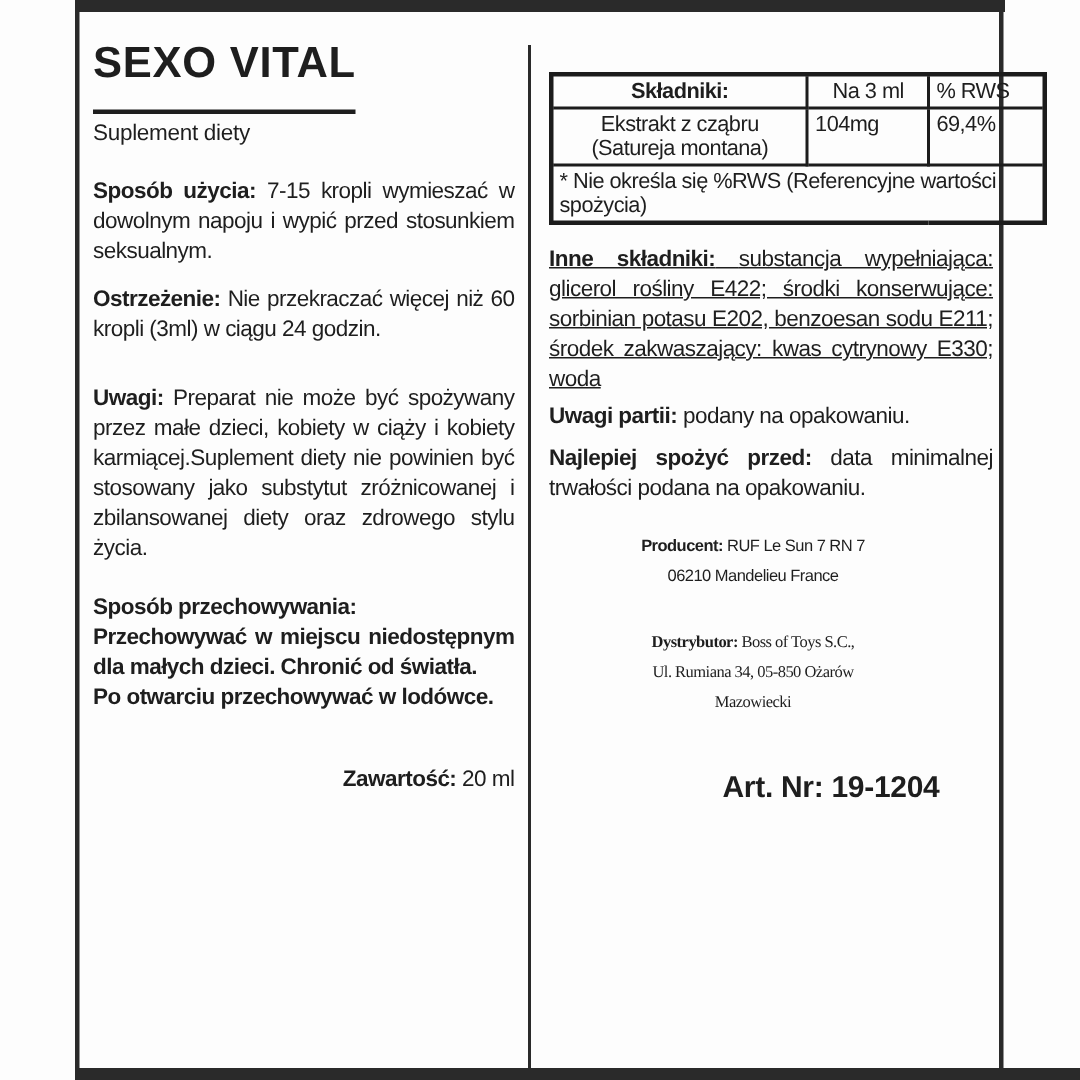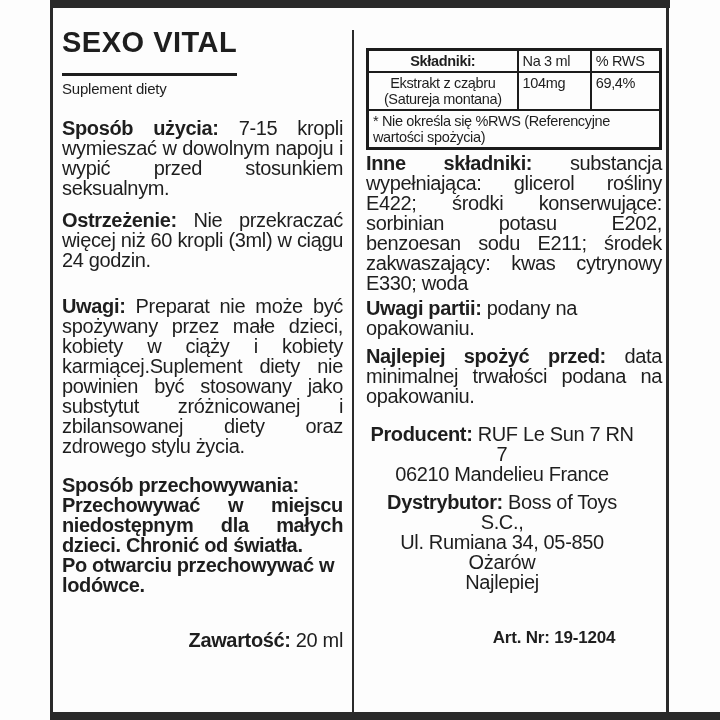--- a/index.html
+++ b/index.html
@@ -24,64 +24,64 @@
 
   .title {
     display: inline-block;
     font-size: 29px; font-weight: 700; letter-spacing: 0.5px;
     border-bottom: 3px solid #1e1e1e; padding-bottom: 15px;
     line-height: 32px;
   }
   .subtitle { font-size: 15px; font-weight: 400; letter-spacing: -0.2px; margin-top: 4px; }
 
   .para {
-    font-size: 20px; line-height: 20px; letter-spacing: -0.35px;
+    font-size: 15px; line-height: 20px; letter-spacing: -0.35px;
     text-align: justify; margin: 0;
   }
   .para b { letter-spacing: -0.35px; }
   .block { display: block; }
   .no-just { text-align: left; }
 
   .m-usage     { margin-top: 21px; }
   .m-warning   { margin-top: 12px; }
   .m-notes     { margin-top: 26px; }
   .m-storage   { margin-top: 19px; font-weight: bold; }
   .m-zawartosc { margin-top: 35px; text-align: right; }
 
   
   .ing-table {
-    width: 296px; margin-top: 48px;
+    width: 332px; margin-top: 48px;
     border-collapse: collapse; border: 3px solid #1c1c1c;
     font-size: 14.5px; letter-spacing: -0.35px;
   }
   .ing-table th, .ing-table td {
     border: 2px solid #1c1c1c; vertical-align: top;
     line-height: 16px; padding: 2px 4px;
   }
   .ing-table th { font-weight: 400; text-align: left; }
   .ing-table th.c0 { font-weight: 700; text-align: center; width: 150px; }
-  .ing-table th.c1 { width: 66px; }
+  .ing-table th.c1 { width: 66px; text-align: center; }
   .ing-table th.c2 { width: 62px; margin-left: 33px; }
   .ing-table td.name { text-align: center; }
   .ing-table td.footnote { text-align: left; margin-top: 36px; }
 
-  .m-inne      { margin-top: 3px; }
+  .m-inne      { margin-top: 13px; text-decoration: underline; }
   .m-numer     { margin-top: 5px;  }
   .m-najlepiej { margin-top: 8px;  }
 
   .centered-block {
-    font-size: 20px; line-height: 20px; letter-spacing: -0.35px;
+    font-size: 11px; line-height: 20px; letter-spacing: -0.35px;
     text-align: center; margin: 0; padding-right: 24px;
   }
   .m-producent   { margin-top: 18px; }
-  .m-dystrybutor { margin-top: 8px;  }
+  .m-dystrybutor { margin-top: 24px; font-family: Liberation Serif, serif;  }
 
   .art-nr {
     margin-top: 36px; padding-left: 80px;
-    font-size: 17px; font-weight: 700; text-align: center;
+    font-size: 20px; font-weight: 700; text-align: center;
     letter-spacing: -0.2px;
   }
 </style>
 </head>
 <body>
 
 <div class="sheet">
 
   <div class="top-bar"></div>
   <div class="bottom-bar"></div>
@@ -135,19 +135,19 @@
     <p class="para m-najlepiej"><b>Najlepiej spożyć przed:</b> <span>data minimalnej trwałości podana na opakowaniu.</span></p>
 
     <p class="centered-block m-producent">
       <span class="block"><b>Producent:</b> <span>RUF Le Sun 7 RN 7</span></span>
       <span class="block">06210 Mandelieu France</span>
     </p>
 
     <p class="centered-block m-dystrybutor">
       <span class="block"><b>Dystrybutor:</b> <span>Boss of Toys S.C.,</span></span>
       <span class="block">Ul. Rumiana 34, 05-850 Ożarów</span>
-      <span class="block">Najlepiej</span>
+      <span class="block">Mazowiecki</span>
     </p>
 
     <div class="art-nr">Art. Nr: 19-1204</div>
   </div>
 
 </div>
 
 </body></html>

